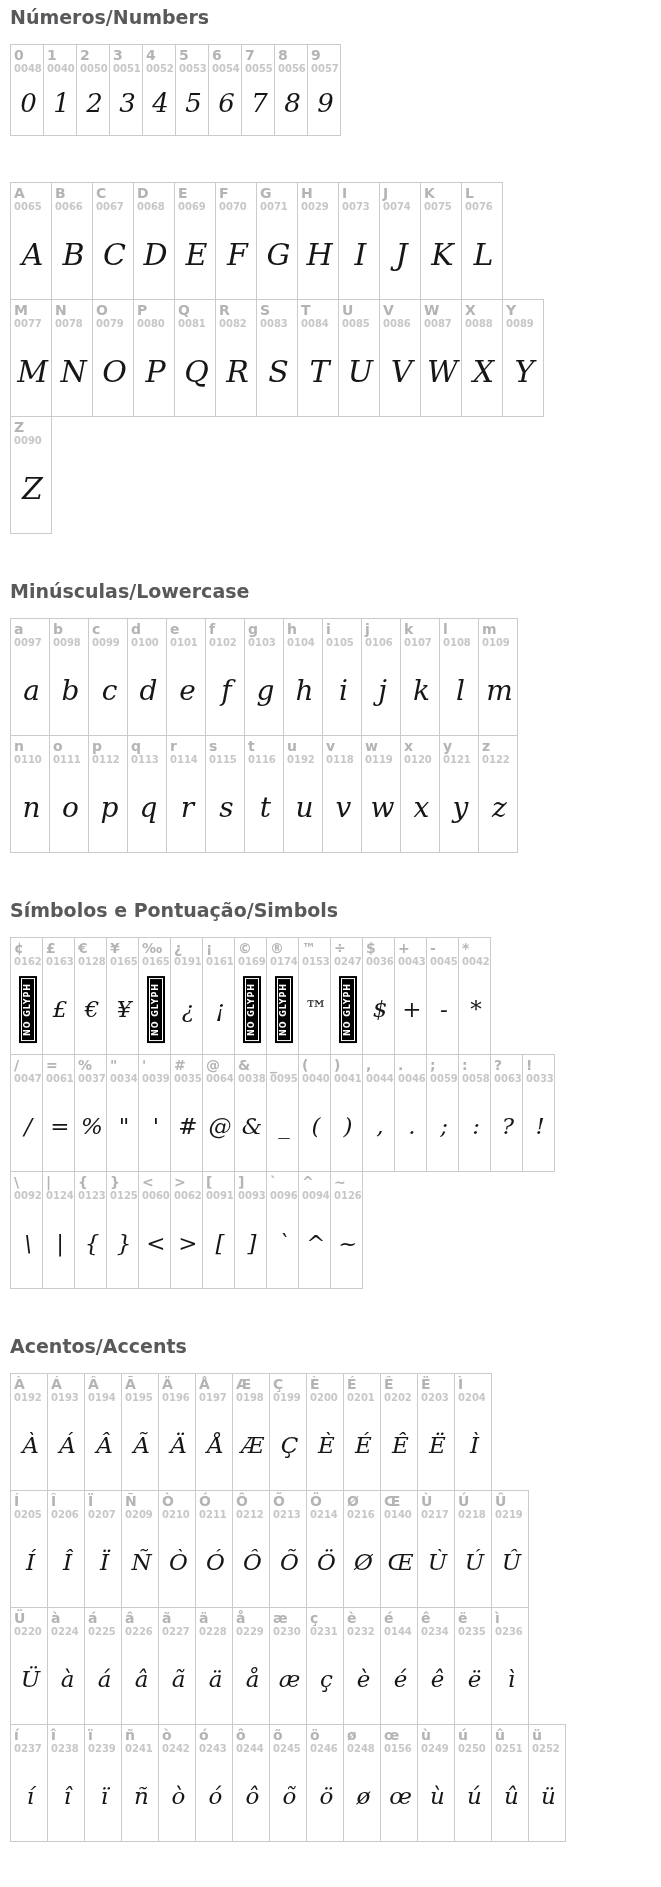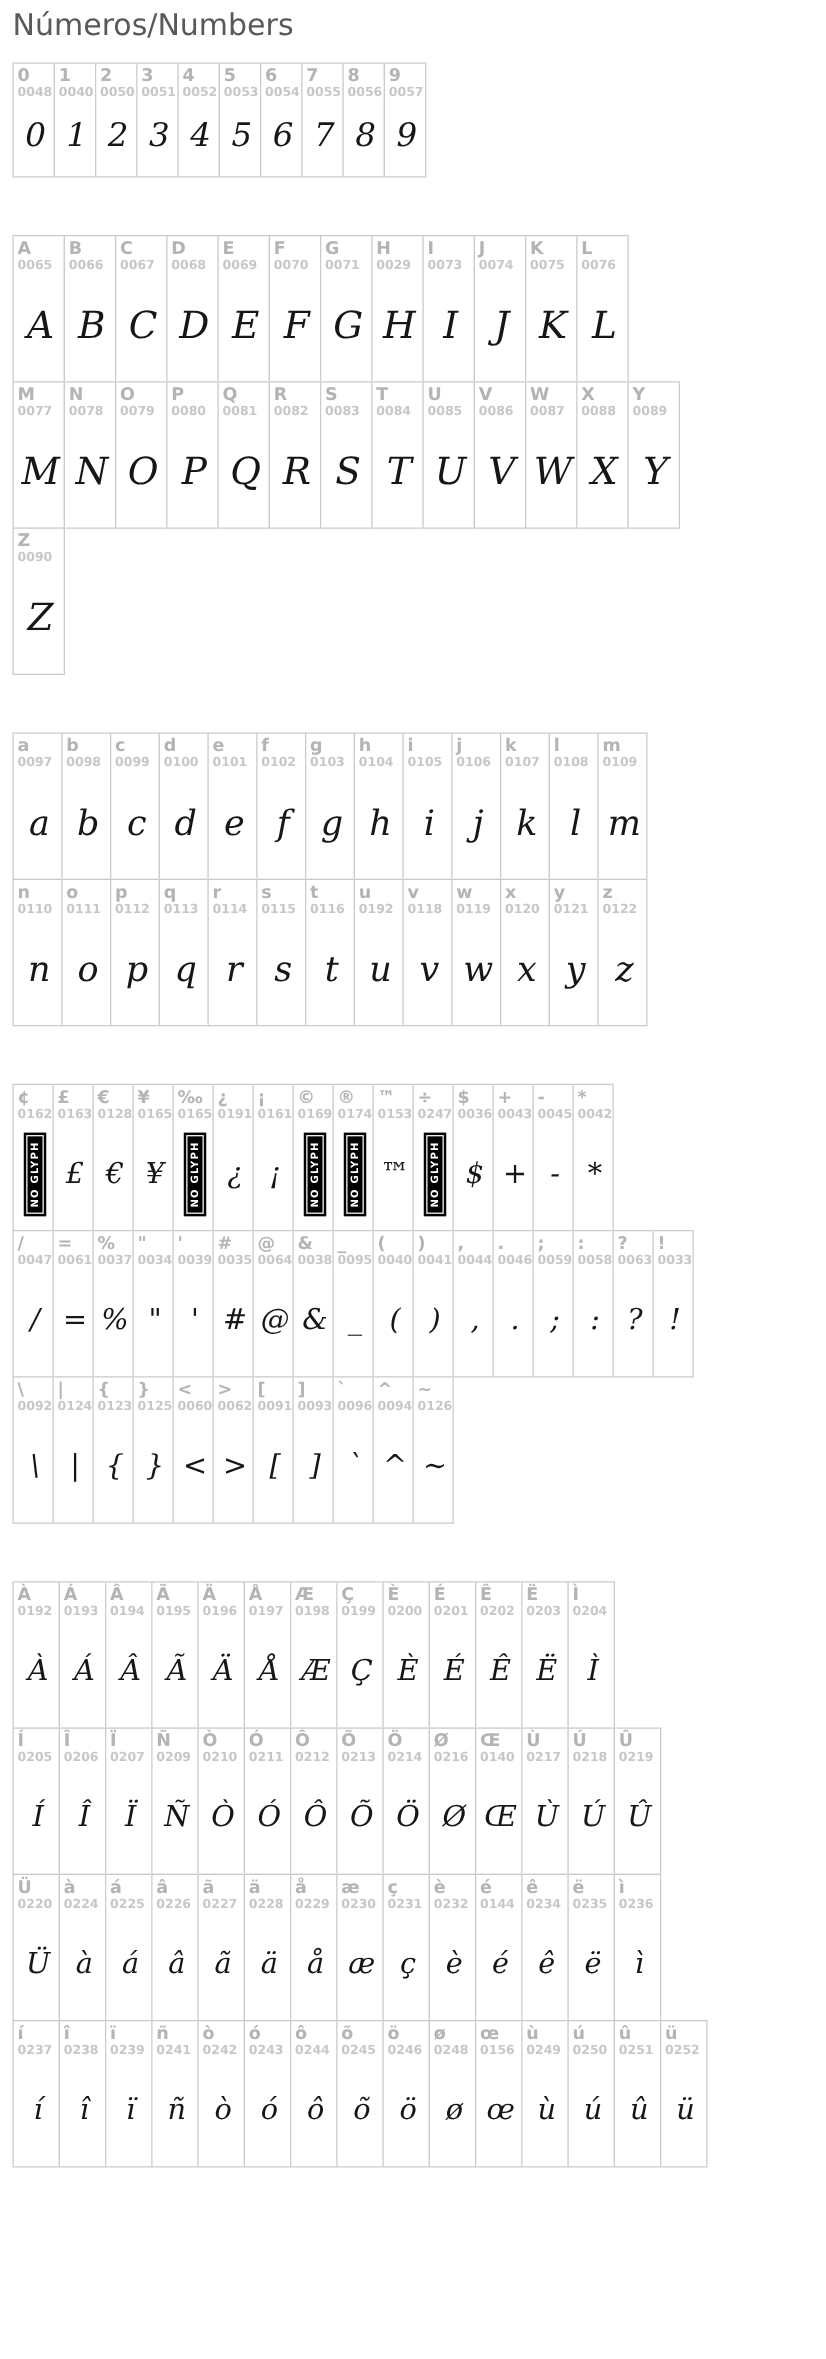--- a/index.html
+++ b/index.html
@@ -5,22 +5,22 @@
   * { box-sizing: border-box; }
   body {
     margin: 0;
     background: #ffffff;
     width: 661px;
     padding: 6px 0 30px 10px;
     font-family: "DejaVu Sans", sans-serif;
   }
   section.glyph-section { margin-bottom: 46px; }
   h2.section-title {
-    font-size: 24px;
-    font-weight: 400;
+    font-size: 19px;
+    font-weight: 700;
     color: #59595b;
     margin: 0 0 16px 0;
     font-family: "DejaVu Sans", sans-serif;
   }
   .glyph-rows { }
   .glyph-row { display: flex; }
   .glyph-row + .glyph-row { margin-top: -1px; }
   .cell {
     border: 1px solid #cbcbcb;
     background: #fff;
@@ -280,20 +280,21 @@
           <div class="cell">
             <span class="cell-char">Z</span>
             <span class="cell-code">0090</span>
             <div class="glyph">Z</div>
           </div>
         </div>
       </div>
   </section>
 
   <section class="glyph-section s-lowercase">
+    <h2 class="section-title">Minúsculas/Lowercase</h2>
     <div class="glyph-rows">
         <div class="glyph-row">
           <div class="cell">
             <span class="cell-char">a</span>
             <span class="cell-code">0097</span>
             <div class="glyph">a</div>
           </div>
           <div class="cell">
             <span class="cell-char">b</span>
             <span class="cell-code">0098</span>
@@ -419,20 +420,21 @@
           <div class="cell">
             <span class="cell-char">z</span>
             <span class="cell-code">0122</span>
             <div class="glyph">z</div>
           </div>
         </div>
       </div>
   </section>
 
   <section class="glyph-section s-symbols">
+    <h2 class="section-title">Símbolos e Pontuação/Simbols</h2>
     <div class="glyph-rows">
         <div class="glyph-row">
           <div class="cell">
             <span class="cell-char">¢</span>
             <span class="cell-code">0162</span>
             <div class="glyph">
               <span class="noglyph-badge">NO GLYPH</span>
             </div>
           </div>
           <div class="cell">
@@ -655,20 +657,21 @@
           <div class="cell">
             <span class="cell-char">~</span>
             <span class="cell-code">0126</span>
             <div class="glyph">~</div>
           </div>
         </div>
       </div>
   </section>
 
   <section class="glyph-section s-accents">
+    <h2 class="section-title">Acentos/Accents</h2>
     <div class="glyph-rows">
         <div class="glyph-row">
           <div class="cell">
             <span class="cell-char">À</span>
             <span class="cell-code">0192</span>
             <div class="glyph">À</div>
           </div>
           <div class="cell">
             <span class="cell-char">Á</span>
             <span class="cell-code">0193</span>

